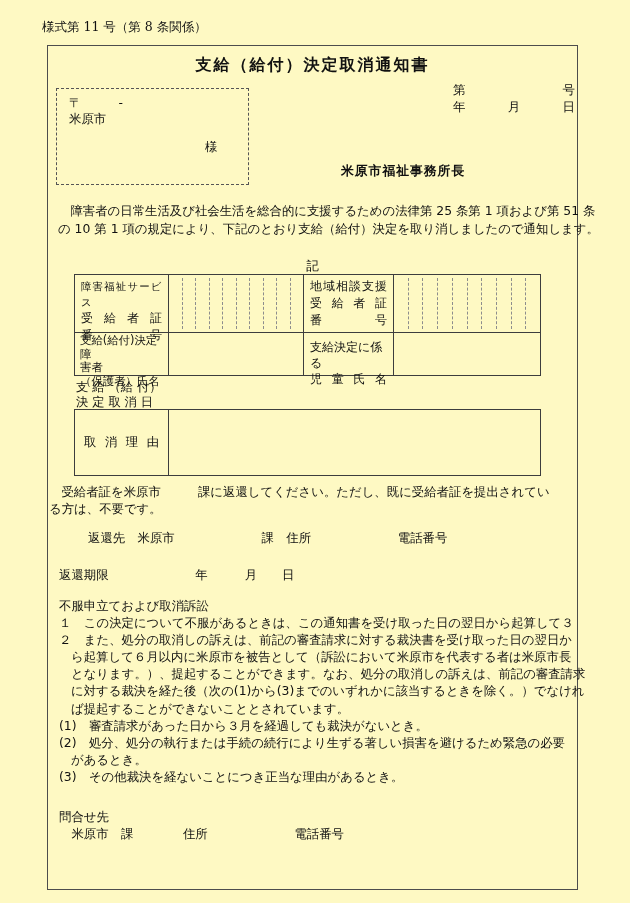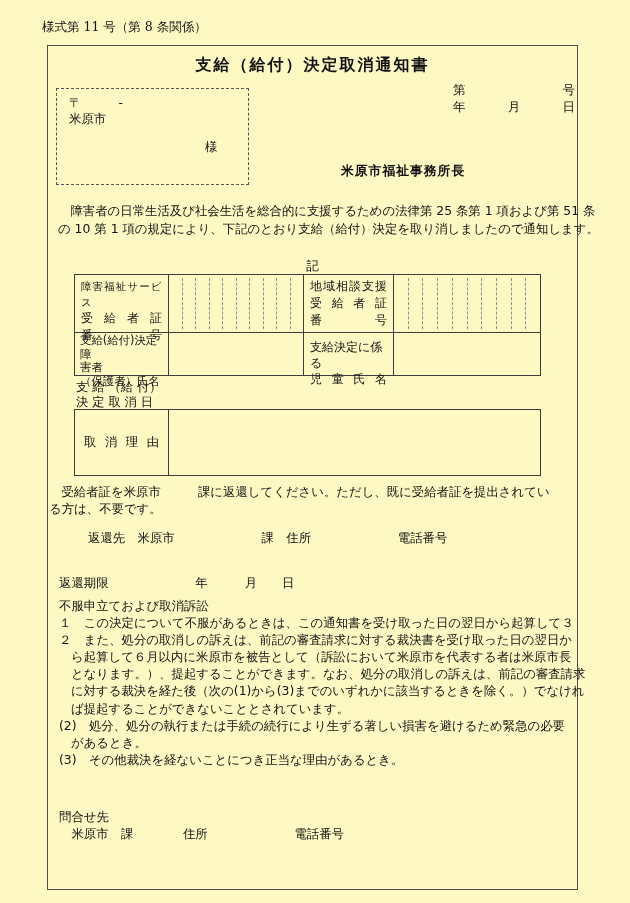--- a/index.html
+++ b/index.html
@@ -71,21 +71,21 @@
   .t2label{
     width:94px; border-right:1px solid #3d3d3d; display:flex; align-items:center;
     padding:0 9px; font-size:12.3px;
   }
   .t2label span{ width:100%; text-align:justify; text-align-last:justify; }
   .t2val{ flex:1; }
 
   .note{ position:absolute; left:1px; top:437px; width:529px; line-height:17px; }
   .note div{ white-space:pre; }
   .retline{ position:absolute; left:11px; top:484px; white-space:pre;margin-left:29px; }
-  .retline2{ position:absolute; left:11px; top:521px; white-space:pre;margin-top:8px; }
+  .retline2{ position:absolute; left:11px; top:521px; white-space:pre; }
 
   .appeal{ position:absolute; left:11px; top:551px; width:519px; line-height:17.1px; }
   .appeal div{ white-space:pre; }
   .appeal div.ind{ padding-left:12px; }
 
   .contact-h{ position:absolute; left:11px; top:763px; white-space:pre; }
   .contact-l{ position:absolute; left:11px; top:780px; white-space:pre; }
 </style>
 </head>
 <body>
@@ -199,20 +199,21 @@
     <div class="retline2">返還期限　　　　　　　年　　　月　　日</div>
 
     <div class="appeal">
         <div>不服申立ておよび取消訴訟</div>
         <div>１　この決定について不服があるときは、この通知書を受け取った日の翌日から起算して３</div>
         <div>２　また、処分の取消しの訴えは、前記の審査請求に対する裁決書を受け取った日の翌日か</div>
         <div class="ind">ら起算して６月以内に米原市を被告として（訴訟において米原市を代表する者は米原市長</div>
         <div class="ind">となります。）、提起することができます。なお、処分の取消しの訴えは、前記の審査請求</div>
         <div class="ind">に対する裁決を経た後（次の(1)から(3)までのいずれかに該当するときを除く。）でなけれ</div>
         <div class="ind">ば提起することができないこととされています。</div>
+        <div>(1)　審査請求があった日から３月を経過しても裁決がないとき。</div>
         <div>(2)　処分、処分の執行または手続の続行により生ずる著しい損害を避けるため緊急の必要</div>
         <div class="ind">があるとき。</div>
         <div>(3)　その他裁決を経ないことにつき正当な理由があるとき。</div>
       </div>
 
     <div class="contact-h">問合せ先</div>
     <div class="contact-l">　米原市　課　　　　住所　　　　　　　電話番号</div>
 
   </div>
 </div>

